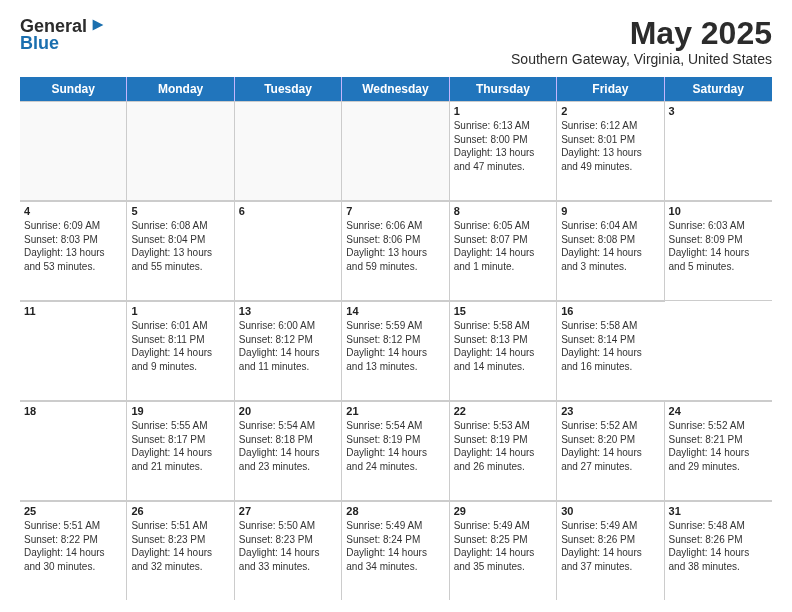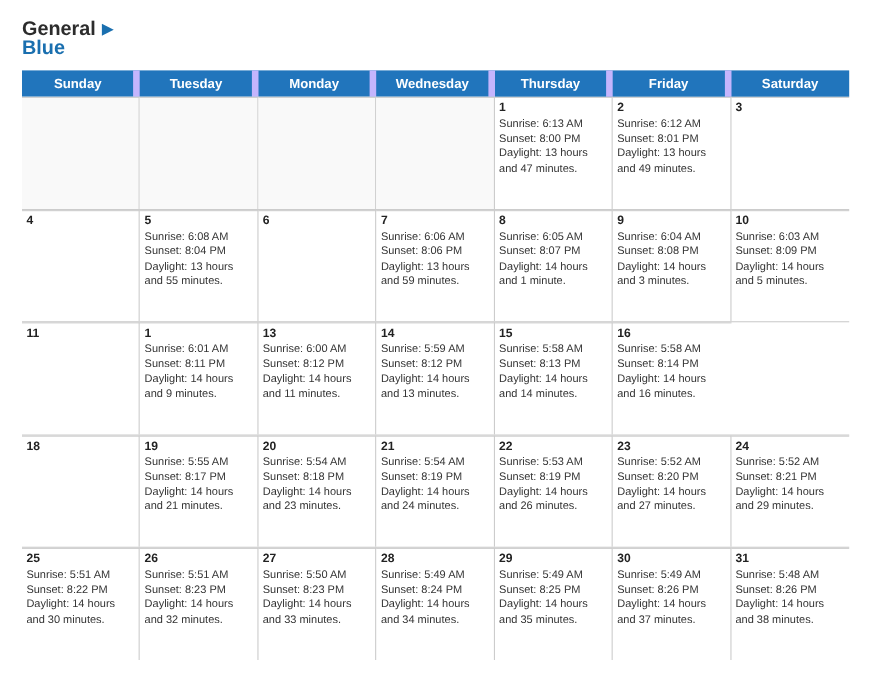--- a/index.html
+++ b/index.html
@@ -23,21 +23,21 @@
       align-items: flex-start;
       margin-bottom: 10px;
     }
     .logo {
       display: flex;
       flex-direction: column;
       align-items: flex-start;
     }
     .logo-text {
       display: flex;
-      align-items: center;
+      align-items: flex-start;
       gap: 0;
     }
     .logo-general {
       font-size: 18px;
       font-weight: bold;
       color: #2c2c2c;
     }
     .logo-blue {
       font-size: 18px;
       font-weight: bold;
@@ -71,21 +71,21 @@
       display: grid;
       grid-template-columns: repeat(7, 1fr);
       background: #2175bc;
     }
     .cal-header-cell {
       color: #fff;
       font-size: 12px;
       font-weight: bold;
       text-align: center;
       padding: 5px 2px;
-      border-right: 6px solid #c4b5fd;
+      border-right: 1px solid #c4b5fd;
     }
     .cal-header-cell:last-child { border-right: none; }
     .cal-body {
       flex: 1;
       display: flex;
       flex-direction: column;
     }
     .cal-row {
       display: grid;
       grid-template-columns: repeat(7, 1fr);
@@ -126,28 +126,30 @@
     <div class="logo">
       <div class="logo-text">
         <span class="logo-general">General</span>
         <svg class="logo-arrow" viewBox="0 0 20 20" xmlns="http://www.w3.org/2000/svg">
           <polygon points="4,4 16,10 4,16" fill="#1a6faf"></polygon>
         </svg>
       </div>
       <span class="logo-blue" style="margin-top:-4px;">Blue</span>
     </div>
     <div class="title-section">
+      <div class="month-title">May 2025</div>
+      <div class="location">Southern Gateway, Virginia, United States</div>
     </div>
   </div>
 
   <div class="calendar">
     <div class="cal-header">
     <div class="cal-header-cell">Sunday</div>
+        <div class="cal-header-cell">Monday</div>
         <div class="cal-header-cell">Tuesday</div>
-        <div class="cal-header-cell">Monday</div>
         <div class="cal-header-cell">Wednesday</div>
         <div class="cal-header-cell">Thursday</div>
         <div class="cal-header-cell">Friday</div>
         <div class="cal-header-cell">Saturday</div>
       </div>
     <div class="cal-body">
     <div class="cal-row">
           <div class="cal-cell empty"></div>
           <div class="cal-cell empty"></div>
           <div class="cal-cell empty"></div>
@@ -160,20 +162,21 @@
             <div class="day-num">2</div>
             <div class="cell-info">Sunrise: 6:12 AM<br>Sunset: 8:01 PM<br>Daylight: 13 hours and 49 minutes.</div>
           </div>
           <div class="cal-cell">
             <div class="day-num">3</div>
           </div>
         </div>
         <div class="cal-row">
           <div class="cal-cell">
             <div class="day-num">4</div>
+            <div class="cell-info">Sunrise: 6:09 AM<br>Sunset: 8:03 PM<br>Daylight: 13 hours and 53 minutes.</div>
           </div>
           <div class="cal-cell">
             <div class="day-num">5</div>
             <div class="cell-info">Sunrise: 6:08 AM<br>Sunset: 8:04 PM<br>Daylight: 13 hours and 55 minutes.</div>
           </div>
           <div class="cal-cell">
             <div class="day-num">6</div>
           </div>
           <div class="cal-cell">
             <div class="day-num">7</div>

